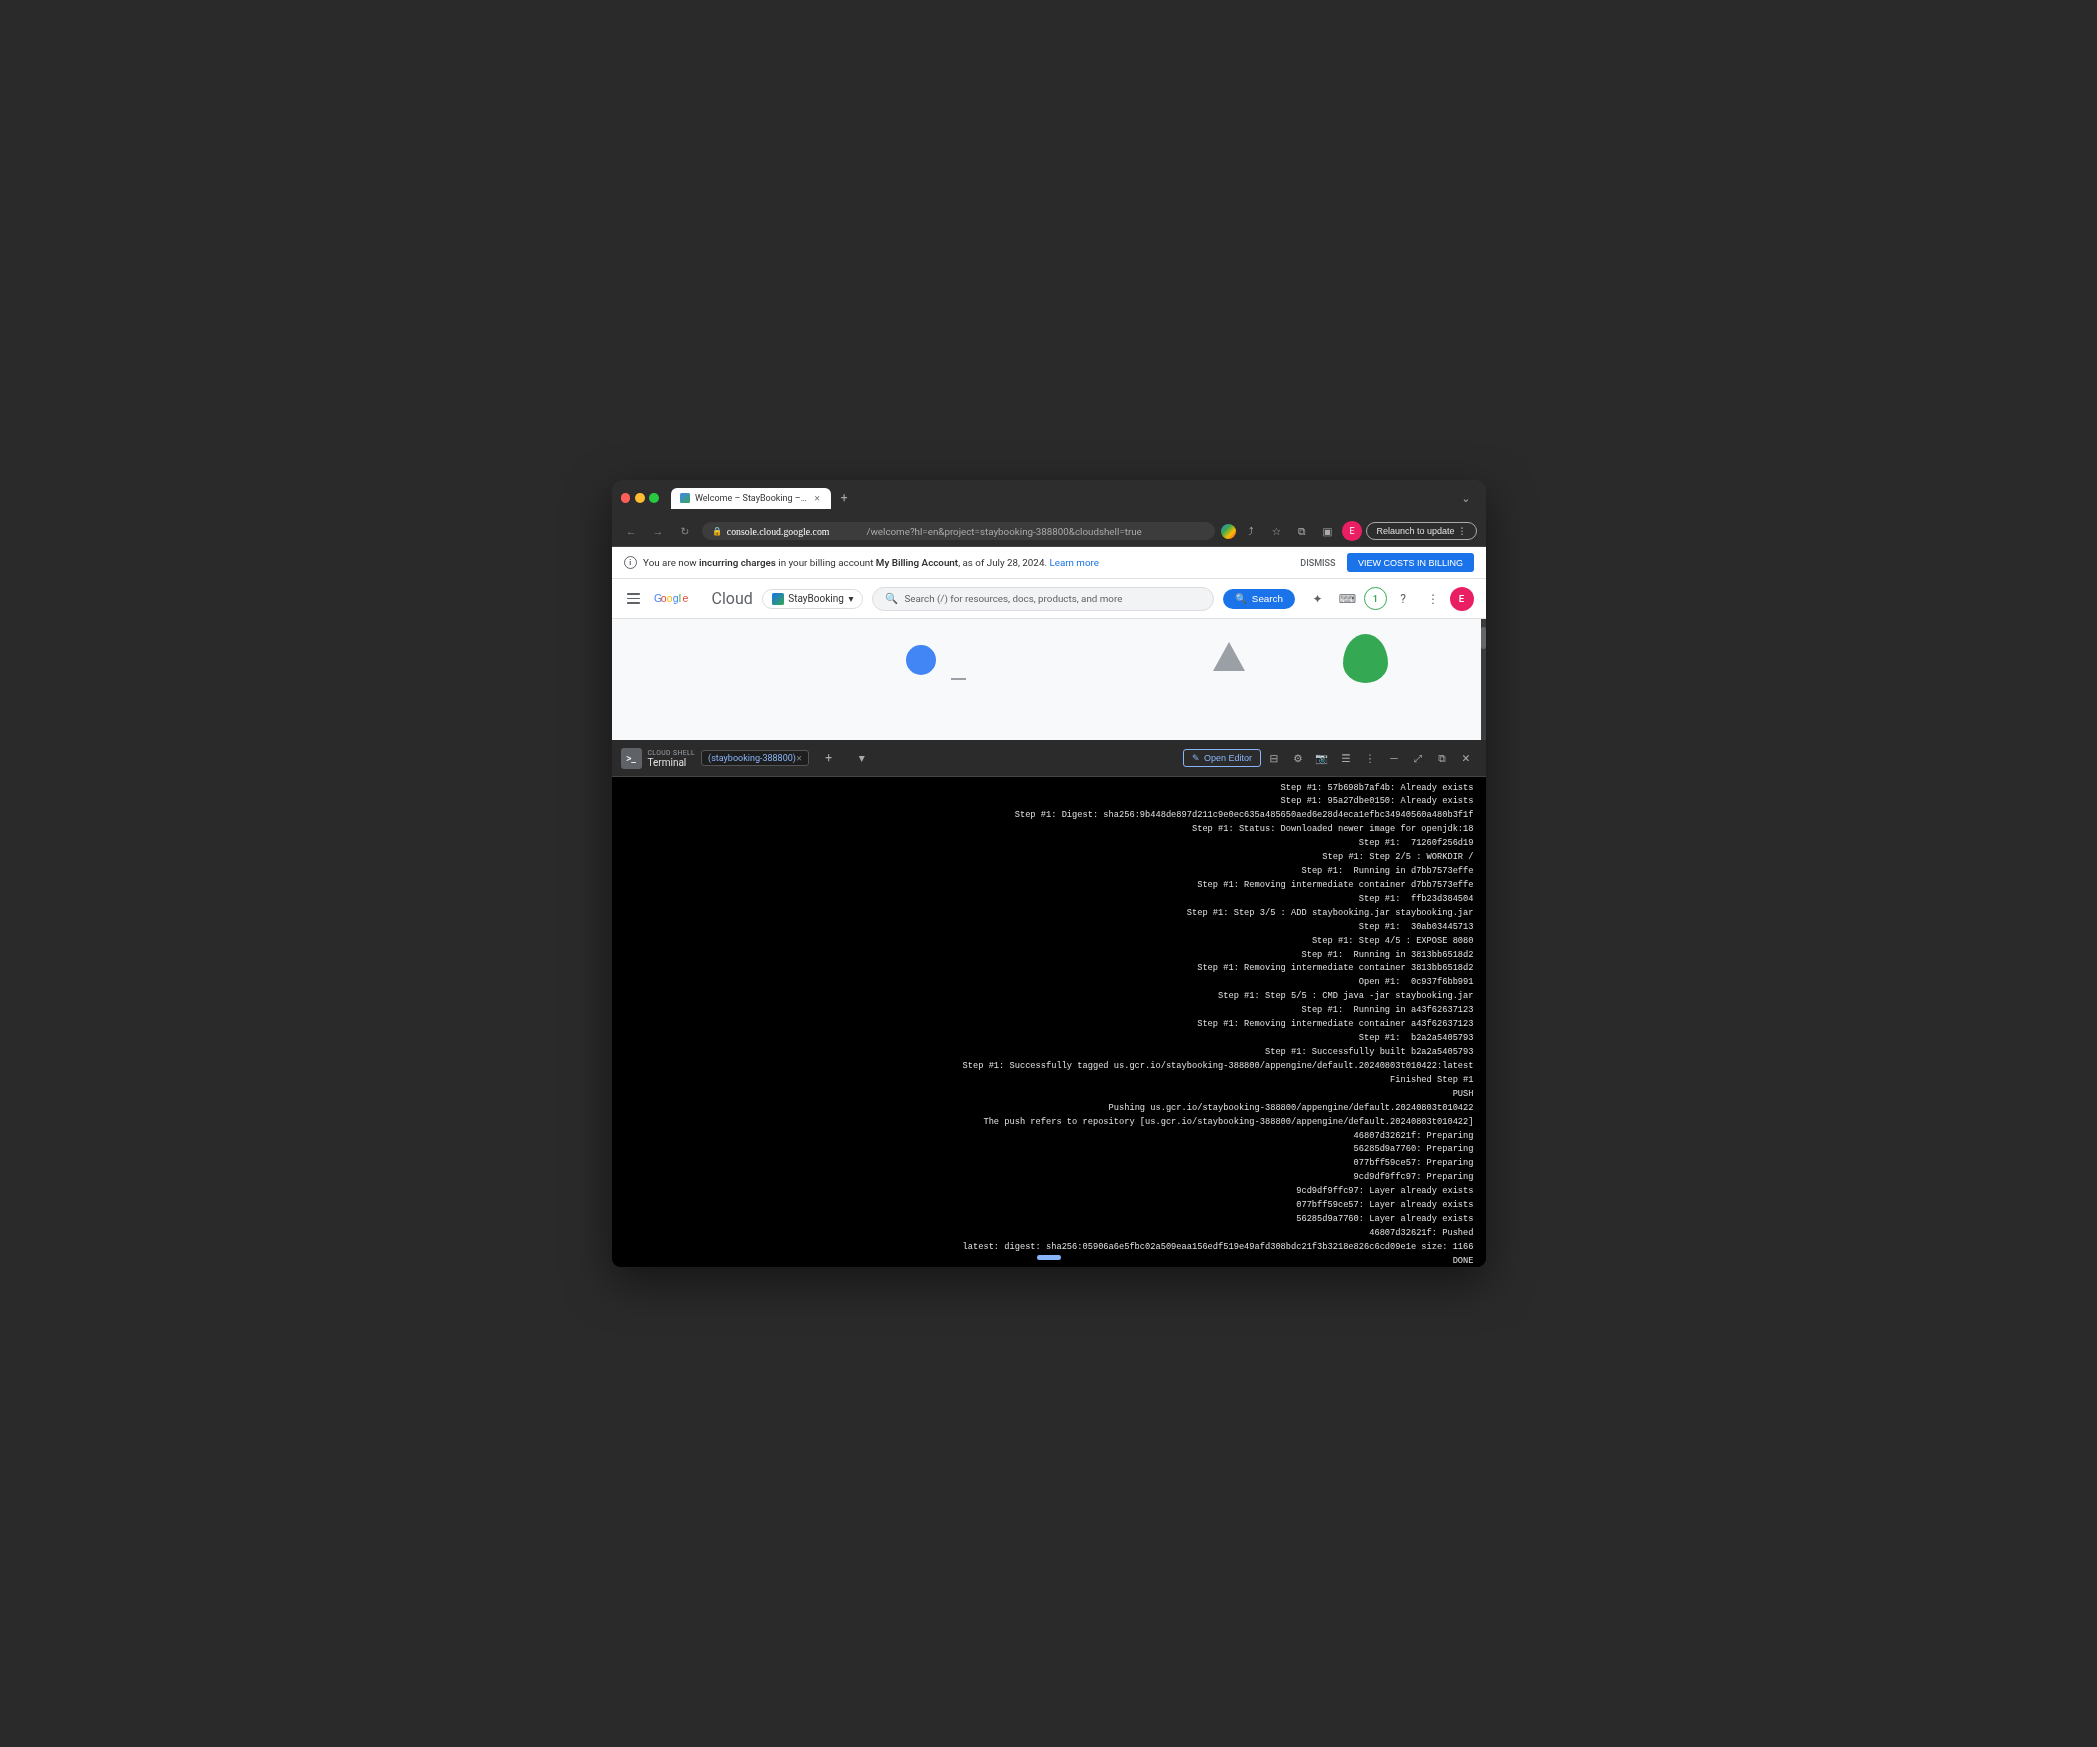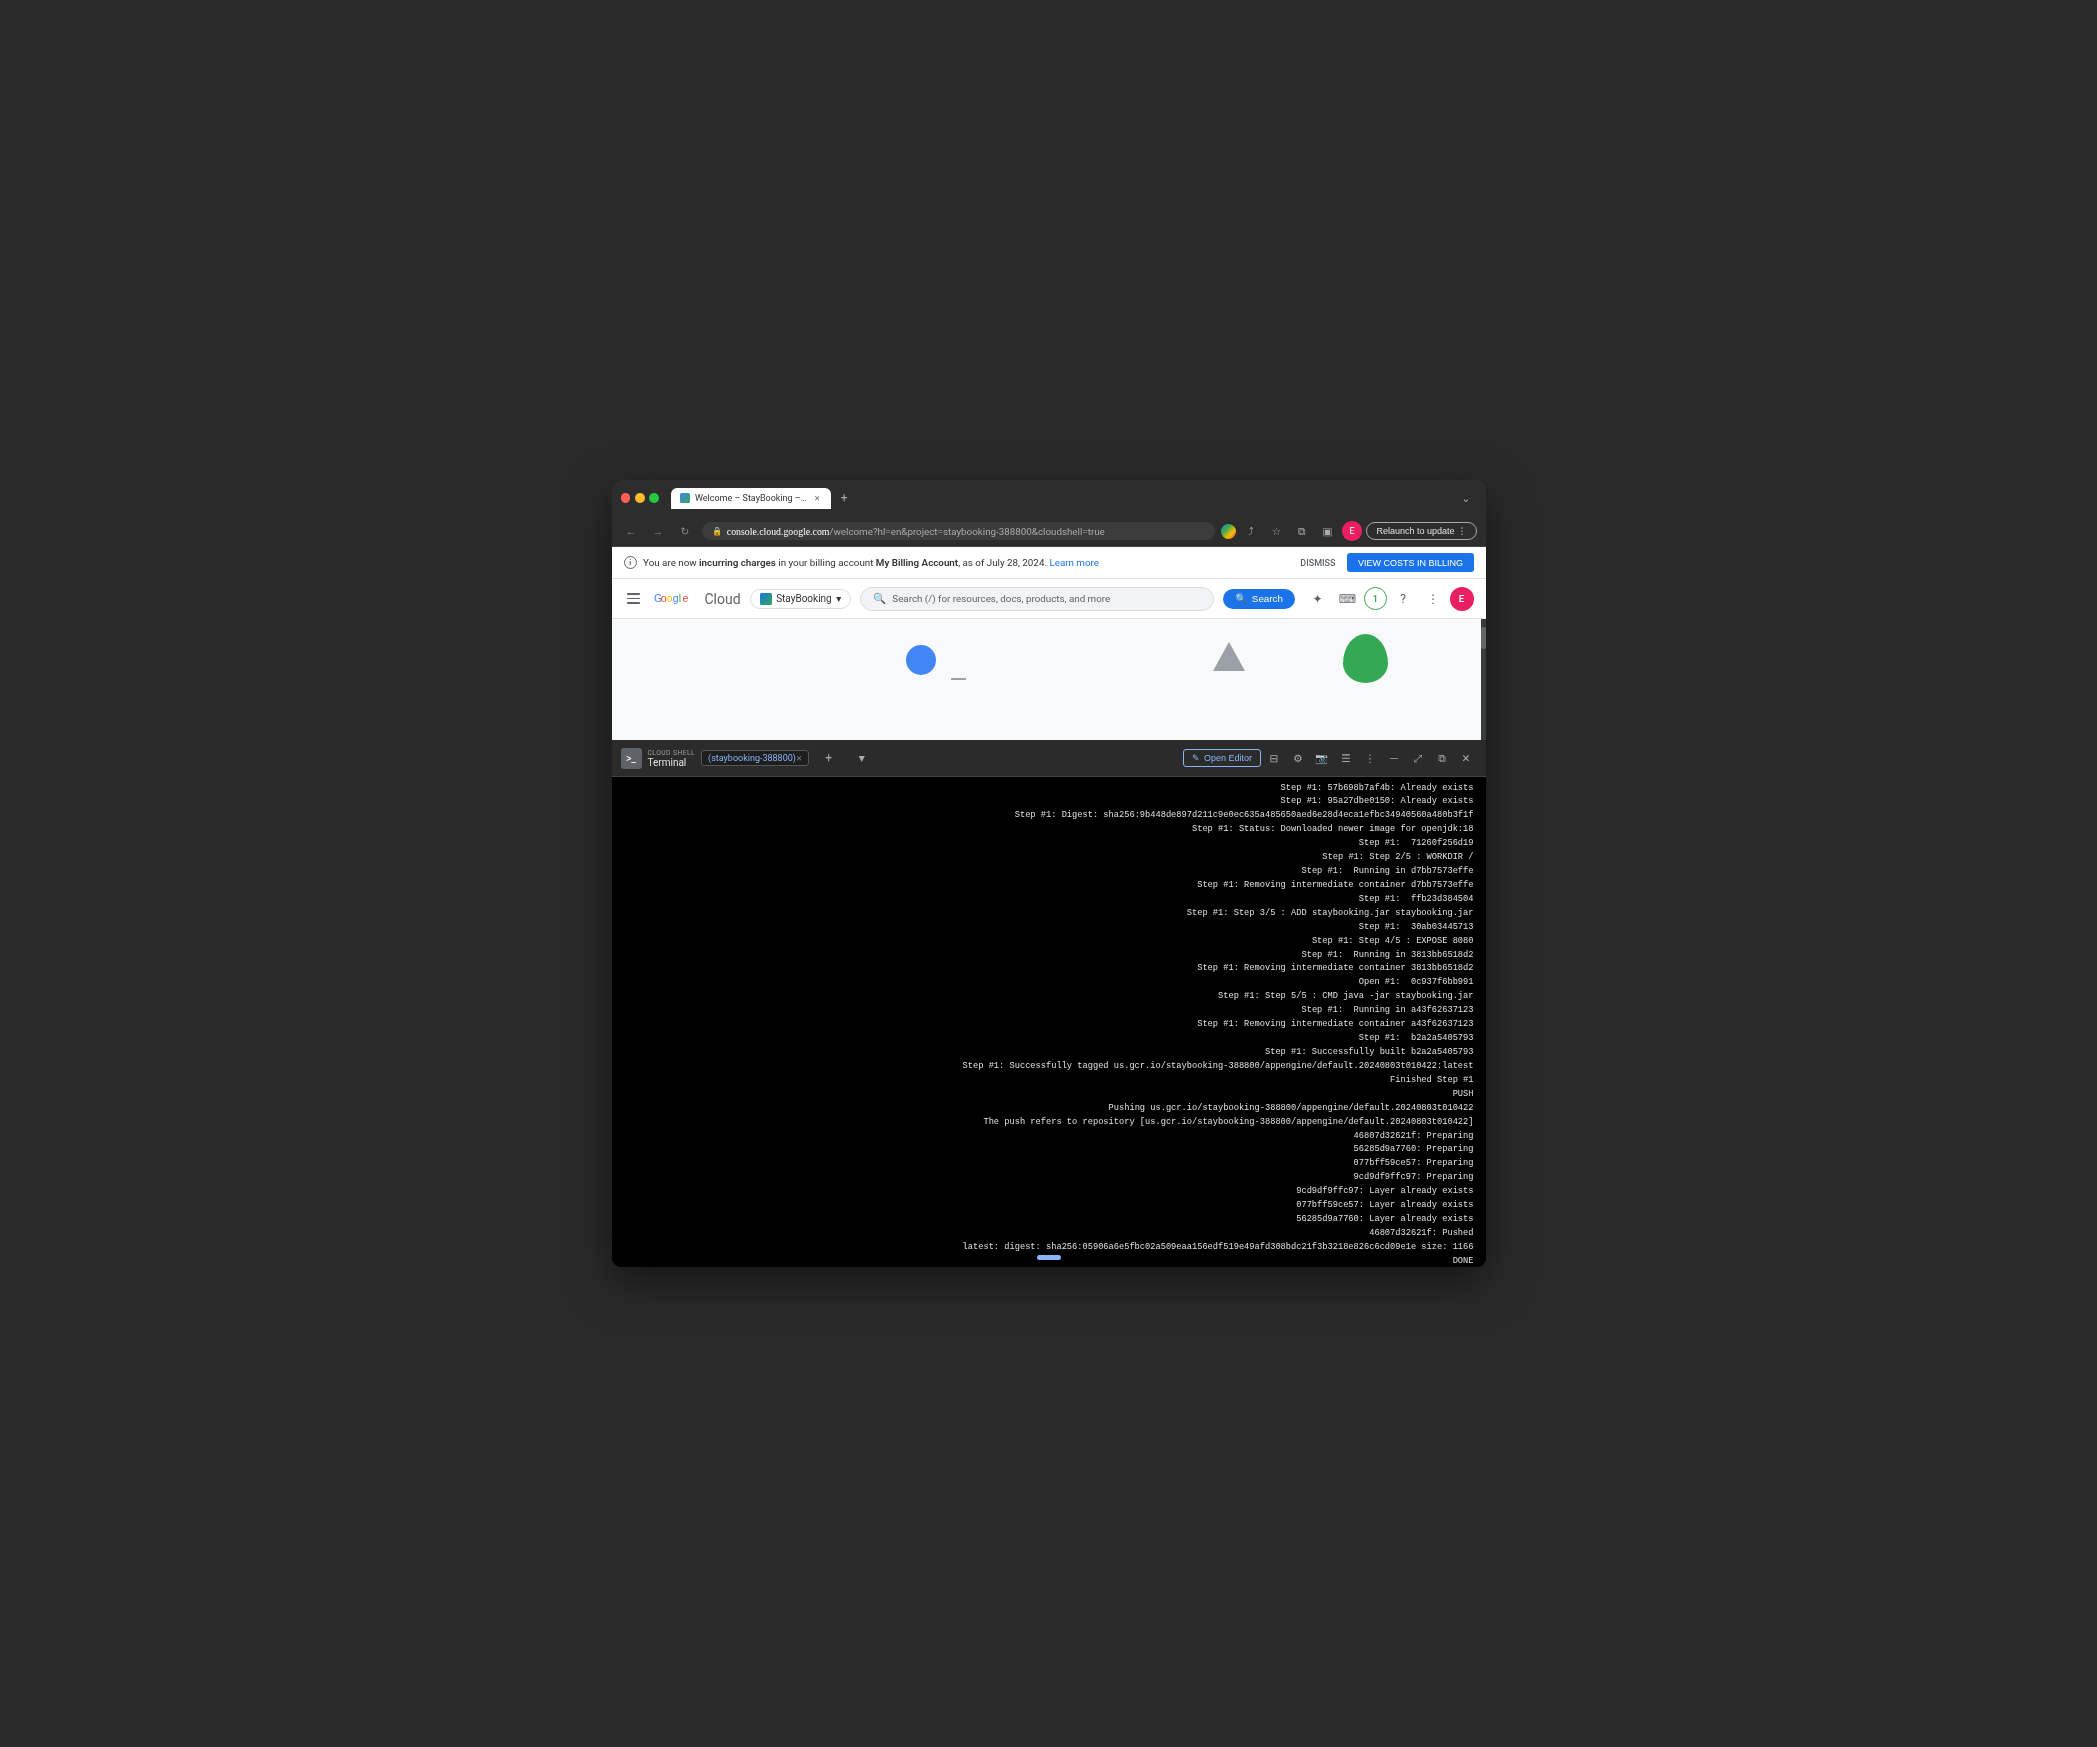--- a/index.html
+++ b/index.html
@@ -615,21 +615,21 @@
   </div>
 
   <div class="address-bar">
     <div class="nav-btn">←</div>
     <div class="nav-btn">→</div>
     <div class="nav-btn">↻</div>
 
     <div class="url-bar">
       <span class="lock-icon">🔒</span>
       <span class="url-text">
-        <span style="color:#fff;font-weight:500;font-family:Liberation Serif, serif;">console.cloud.google.com</span><span style="color:#aaa;">/welcome?hl=en&amp;project=staybooking-388800&amp;cloudshell=true</span>
+        <span style="color:#fff;font-weight:500;font-family:Liberation Serif, serif;">console.cloud.google.com</span><span style="color:#aaa;margin-left:37px;">/welcome?hl=en&amp;project=staybooking-388800&amp;cloudshell=true</span>
       </span>
     </div>
 
     <div class="toolbar-icons">
 
       <div class="toolbar-icon" style="width:15px;height:15px;background:linear-gradient(135deg,#4285f4,#34a853,#fbbc04,#ea4335);border-radius:50%;"></div>
       <div class="toolbar-icon">⤴</div>
       <div class="toolbar-icon">☆</div>
       <div class="toolbar-icon">⧉</div>
       <div class="toolbar-icon">▣</div>
@@ -663,21 +663,21 @@
 
       <div class="gc-logo">
         <svg width="45" height="18" viewBox="0 0 120 40" style="font-size:18px">
           <text x="0" y="28" font-family="Arial" font-size="28" font-weight="400" fill="#4285f4">G</text>
           <text x="18" y="28" font-family="Arial" font-size="28" font-weight="400" fill="#ea4335">o</text>
           <text x="34" y="28" font-family="Arial" font-size="28" font-weight="400" fill="#fbbc04">o</text>
           <text x="50" y="28" font-family="Arial" font-size="28" font-weight="400" fill="#4285f4">g</text>
           <text x="66" y="28" font-family="Arial" font-size="28" font-weight="400" fill="#34a853">l</text>
           <text x="76" y="28" font-family="Arial" font-size="28" font-weight="400" fill="#ea4335">e</text>
         </svg>
-        <span style="font-size:14px;color:#5f6368;margin-left:3px;">Cloud</span>
+        <span style="font-size:16px;color:#5f6368;margin-left:10px;">Cloud</span>
       </div>
 
       <div class="project-selector">
         <div class="proj-icon"></div>
         <span>StayBooking</span>
         <span>▾</span>
       </div>
 
       <div class="search-bar">
         <span class="search-icon-gc">🔍</span>

